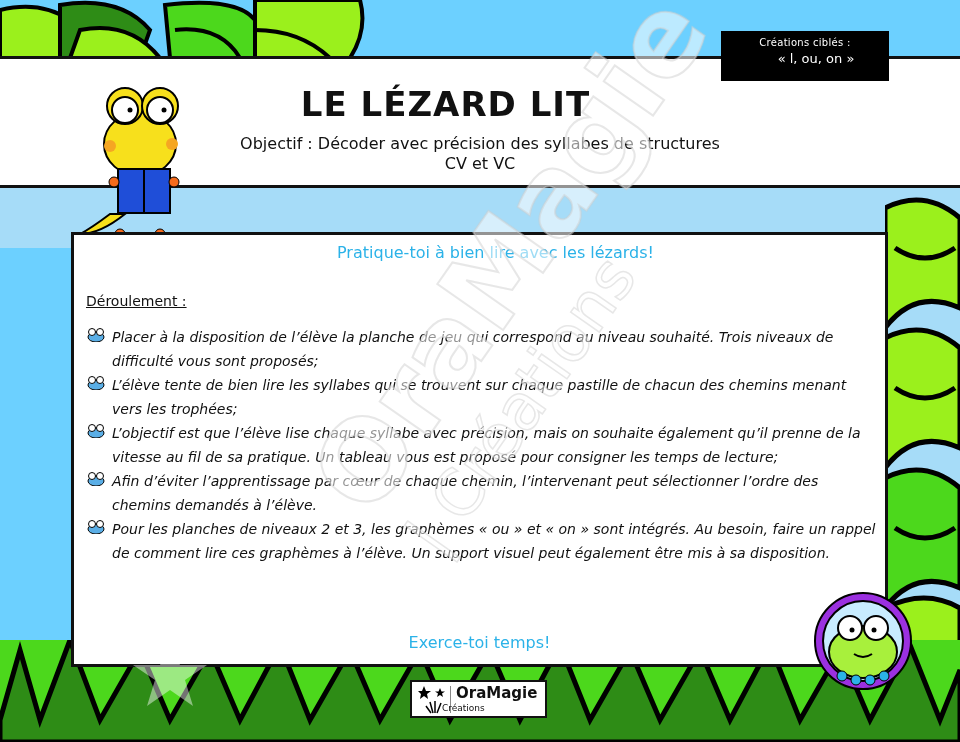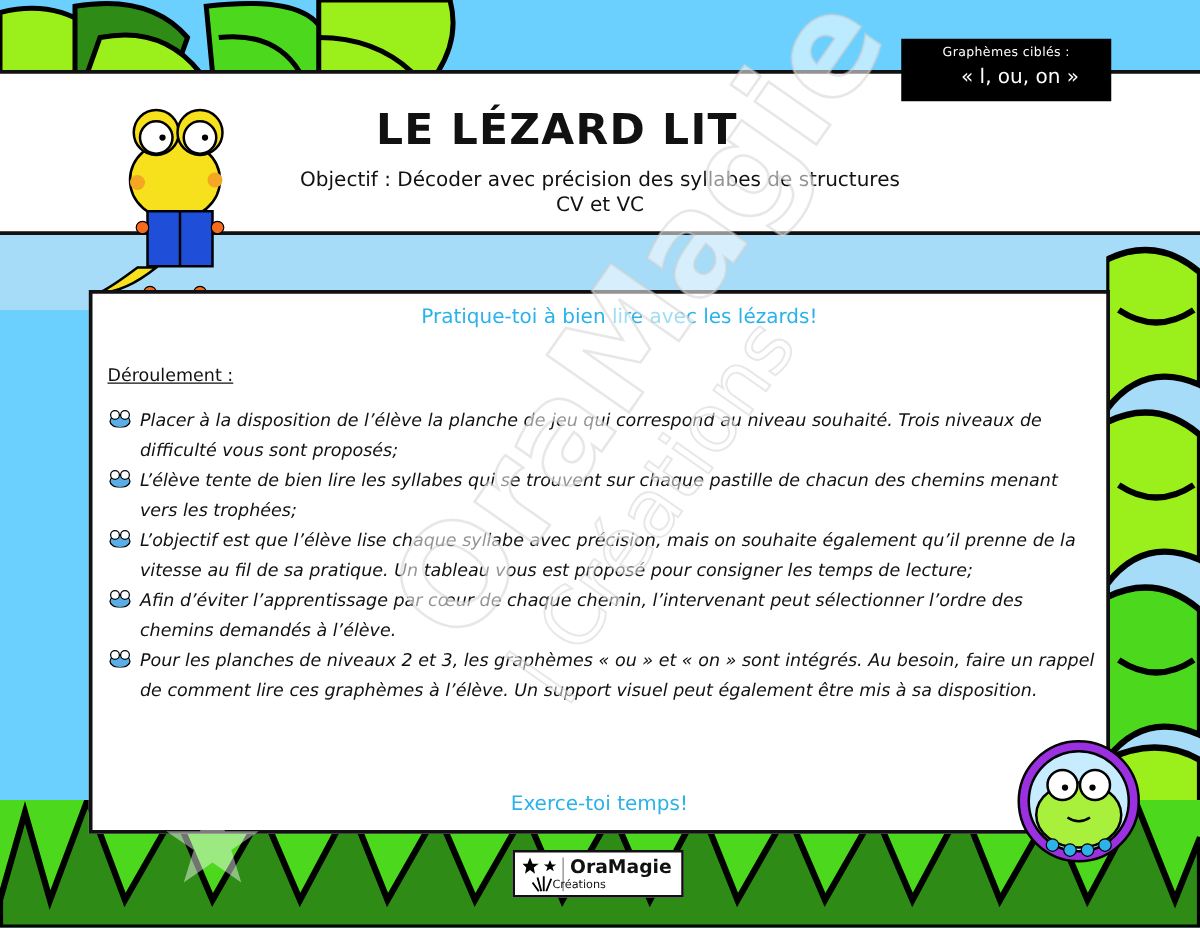--- a/index.html
+++ b/index.html
@@ -5,21 +5,21 @@
   html, body { margin:0; padding:0; }
   body { width:960px; height:742px; position:relative; overflow:hidden; background:#6cd0ff; font-family:"DejaVu Sans", sans-serif; }
   .bg-sky { position:absolute; left:0; top:0; width:960px; height:742px; background:#6cd0ff; }
   .leaves-top { position:absolute; left:0; top:0; width:370px; height:58px; }
   .header-band { position:absolute; left:0; top:56px; width:960px; height:132px; background:#fff; border-top:3px solid #111; border-bottom:3px solid #111; box-sizing:border-box; }
   .sky-band { position:absolute; left:0; top:188px; width:960px; height:60px; background:#a6dcf8; }
   .jungle-right { position:absolute; left:885px; top:188px; width:75px; height:480px; }
   .grass { position:absolute; left:0; top:640px; width:960px; height:102px; }
   .badge { position:absolute; left:721px; top:31px; width:168px; height:50px; background:#000; color:#fff; text-align:center; box-sizing:border-box; padding-top:6px; }
   .badge .lbl { font-size:10px; letter-spacing:0.3px; }
-  .badge .val { font-size:16px; margin-top:3px;padding-left:22px; }
+  .badge .val { font-size:13px; margin-top:3px;padding-left:22px; }
   .title { position:absolute; left:0; top:84px; width:891px; text-align:center; font-family:"DejaVu Sans", sans-serif; font-weight:bold; font-size:34px; letter-spacing:1px; color:#111; }
   .objective { position:absolute; left:240px; top:134px; width:480px; text-align:center; font-size:16px; line-height:20px; color:#111; }
   .panel { position:absolute; left:71px; top:232px; width:817px; height:435px; background:#fff; border:3px solid #111; box-sizing:border-box; }
   .panel-title { position:absolute; left:16px; top:8px; width:100%; text-align:center; color:#2bb2e8; font-size:16px; }
   .section-label { position:absolute; left:12px; top:58px; font-size:14px; text-decoration:underline; color:#111; }
   .list { position:absolute; left:12px; top:91px; width:790px; margin:0; padding:0; list-style:none;font-style:italic; }
   .list li { position:relative; padding-left:26px; font-size:14px; line-height:23.5px; color:#111; margin-bottom:1px; }
   .bullet { position:absolute; left:0; top:2px; width:20px; height:14px; }
   .panel-footer { position:absolute; left:0; top:398px; width:100%; text-align:center; color:#2bb2e8; font-size:16px; }
   .lizard { position:absolute; left:80px; top:84px; width:120px; height:162px; }
@@ -57,21 +57,21 @@
   <path d="M0,420 Q40,400 75,420 L75,480 L0,480Z" fill="#9bf01c" stroke="#000" stroke-width="5"></path>
   <path d="M10,60 Q40,80 70,60 M10,200 Q40,220 70,200 M10,340 Q40,360 70,340" fill="none" stroke="#000" stroke-width="5"></path>
 </svg>
 
 <svg class="grass" viewBox="0 0 960 102">
   <rect x="0" y="0" width="960" height="102" fill="#4cd81c"></rect>
   <path d="M0,80 L20,10 L40,80 L70,0 L100,80 L140,10 L170,80 L210,10 L240,80 L280,5 L310,80 L350,10 L380,80 L420,10 L450,80 L490,10 L520,80 L560,5 L590,80 L630,10 L660,80 L700,10 L730,80 L770,5 L800,80 L840,10 L870,80 L910,5 L940,80 L960,30 L960,102 L0,102Z" fill="#2e8c16" stroke="#000" stroke-width="5"></path>
 </svg>
 
 <div class="badge">
-  <div class="lbl">Graphèmes ciblés :</div>
+  <div class="lbl">Créations ciblés :</div>
   <div class="val">« l, ou, on »</div>
 </div>
 
 <div class="title">LE LÉZARD LIT</div>
 <div class="objective">
   <div>Objectif : Décoder avec précision des syllabes de structures CV et VC</div>
 </div>
 
 <svg class="lizard" viewBox="0 0 120 162">
   <path d="M30,130 Q10,145 0,150 Q20,150 45,130Z" fill="#f7e01c" stroke="#000" stroke-width="2"></path>

